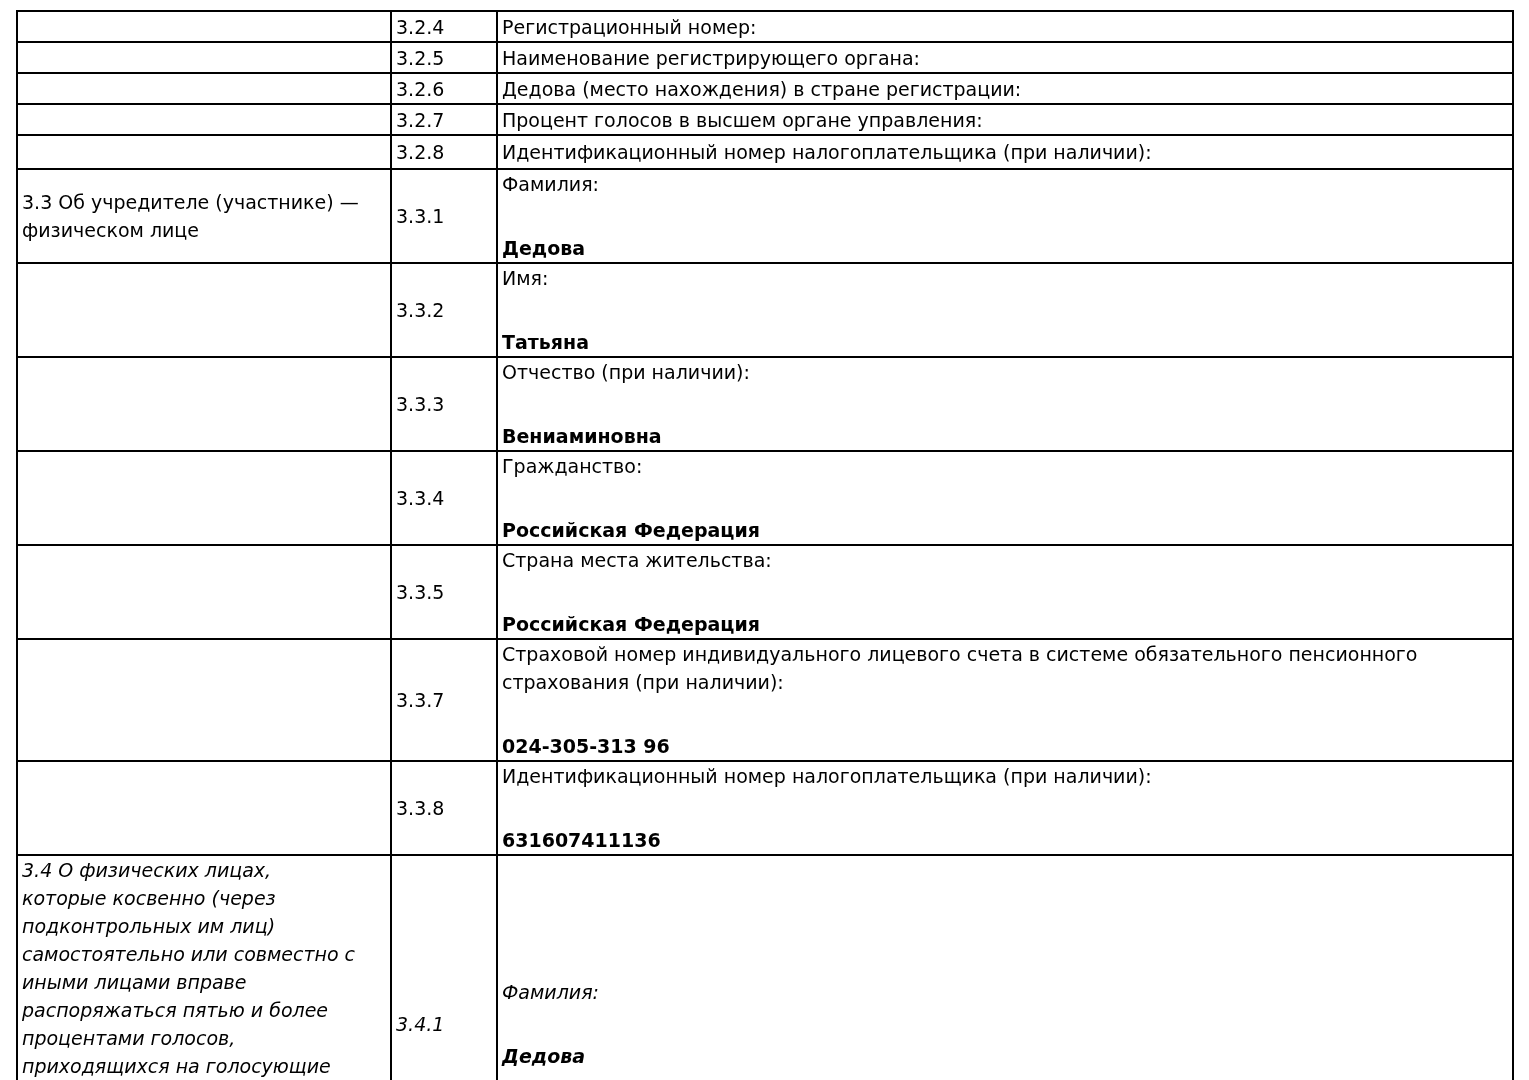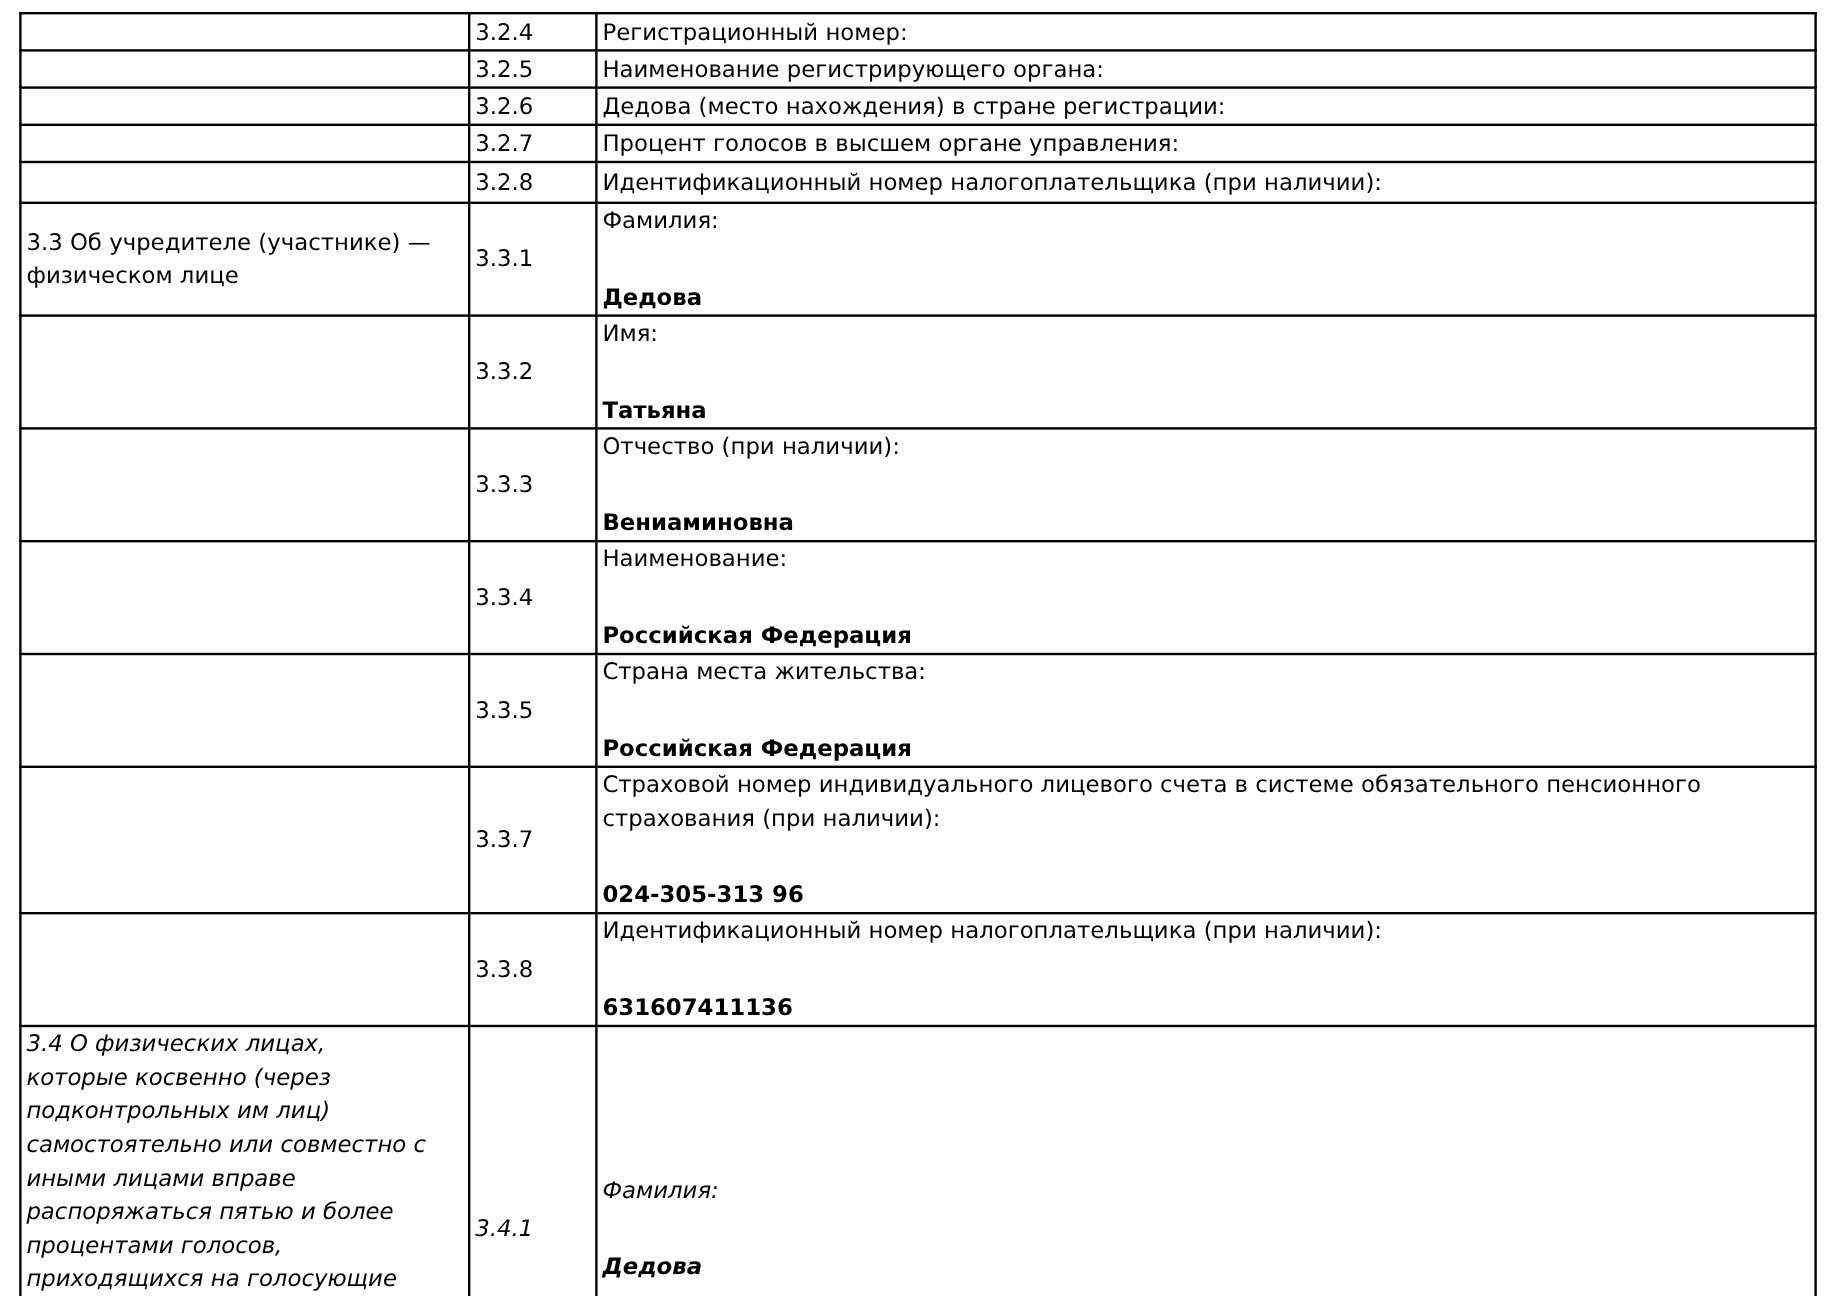--- a/index.html
+++ b/index.html
@@ -149,21 +149,21 @@
           </td>
       </tr>
       <tr class="h59">
         <td class="c1">
             <div class="section"></div>
           </td>
         <td class="c2">
             <div class="num">3.3.4</div>
           </td>
         <td class="c3">
-            <div class="label">Наименование:</div>
+            <div class="label">Гражданство:</div>
             <div class="value">Российская Федерация</div>
           </td>
       </tr>
       <tr class="h59">
         <td class="c1">
             <div class="section"></div>
           </td>
         <td class="c2">
             <div class="num">3.3.5</div>
           </td>

